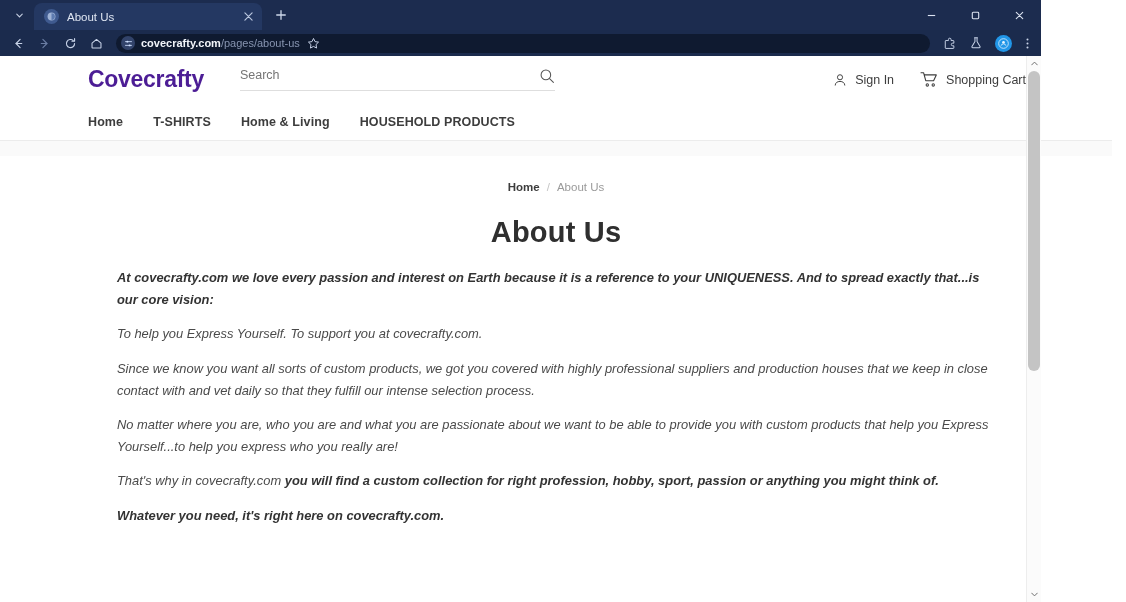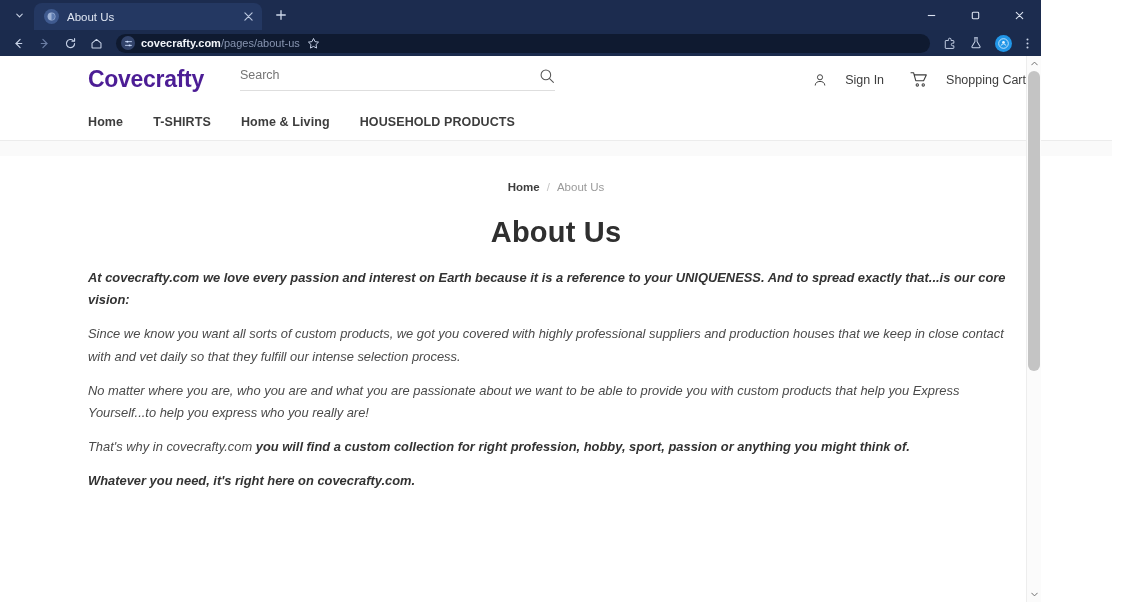--- a/index.html
+++ b/index.html
@@ -99,33 +99,33 @@
   }
   .search-input {
     flex: 1; border: none; outline: none; font-size: 12.5px;
     color: #888; font-family: "Liberation Sans", sans-serif; background: transparent;
   }
   .search-icon { width: 16px; height: 16px; color: #555; flex: none; }
   .header-right {
     margin-left: auto; display: flex; align-items: center;
     gap: 26px; padding-right: 86px;
   }
-  .hr-item { display: flex; align-items: center; gap: 17px; font-size: 12.5px; color: #3d3d3d; }
+  .hr-item { display: flex; align-items: center; gap: 7px; font-size: 12.5px; color: #3d3d3d; }
   .hr-item svg { flex: none; color: #3d3d3d; }
 
   .nav {
     height: 38px; display: flex; align-items: center;
     padding-left: 88px; gap: 30px; background: #fff;
     border-bottom: 1px solid #ececec;
   }
   .nav-item { font-size: 12.5px; font-weight: bold; color: #3d3d3d; letter-spacing: 0.1px; }
 
   .hero-band { height: 15px; background: #fafafa; }
 
-  .content { padding: 0 88px; }
+  .content { padding: 0 117px; }
 
   .breadcrumb {
     text-align: center; padding-top: 25px; font-size: 11.5px; color: #9a9a9a;
   }
   .breadcrumb .crumb-link { color: #3d3d3d; font-weight: bold; }
   .breadcrumb .sep { margin: 0 7px; color: #c4c4c4; }
 
   .page-title {
     text-align: center; font-size: 29px; font-weight: bold;
     color: #2f2f2f; margin-top: 23px; letter-spacing: 0.2px;
@@ -312,20 +312,21 @@
 
       <div class="content">
         <div class="breadcrumb">
           <span class="crumb-link">Home</span><span class="sep">/</span><span>About Us</span>
         </div>
 
         <h1 class="page-title">About Us</h1>
 
         <div class="body-copy">
           <p><b>At covecrafty.com</b><b> we love every passion and interest on Earth because it is a reference to your UNIQUENESS. And to spread exactly that...is our core vision:</b></p>
+          <p>To help you Express Yourself. To support you at covecrafty.com.</p>
           <p>Since we know you want all sorts of custom products, we got you covered with highly professional suppliers and production houses that we keep in close contact with and vet daily so that they fulfill our intense selection process.</p>
           <p>No matter where you are, who you are and what you are passionate about we want to be able to provide you with custom products that help you Express Yourself...to help you express who you really are!</p>
           <p><span>That's why in covecrafty.com </span><b>you will find a custom collection for right profession, hobby, sport, passion or anything you might think of.</b></p>
           <p class="bold">Whatever you need, it's right here on covecrafty.com.</p>
         </div>
 
       </div>
 
     </div>
   </div>

